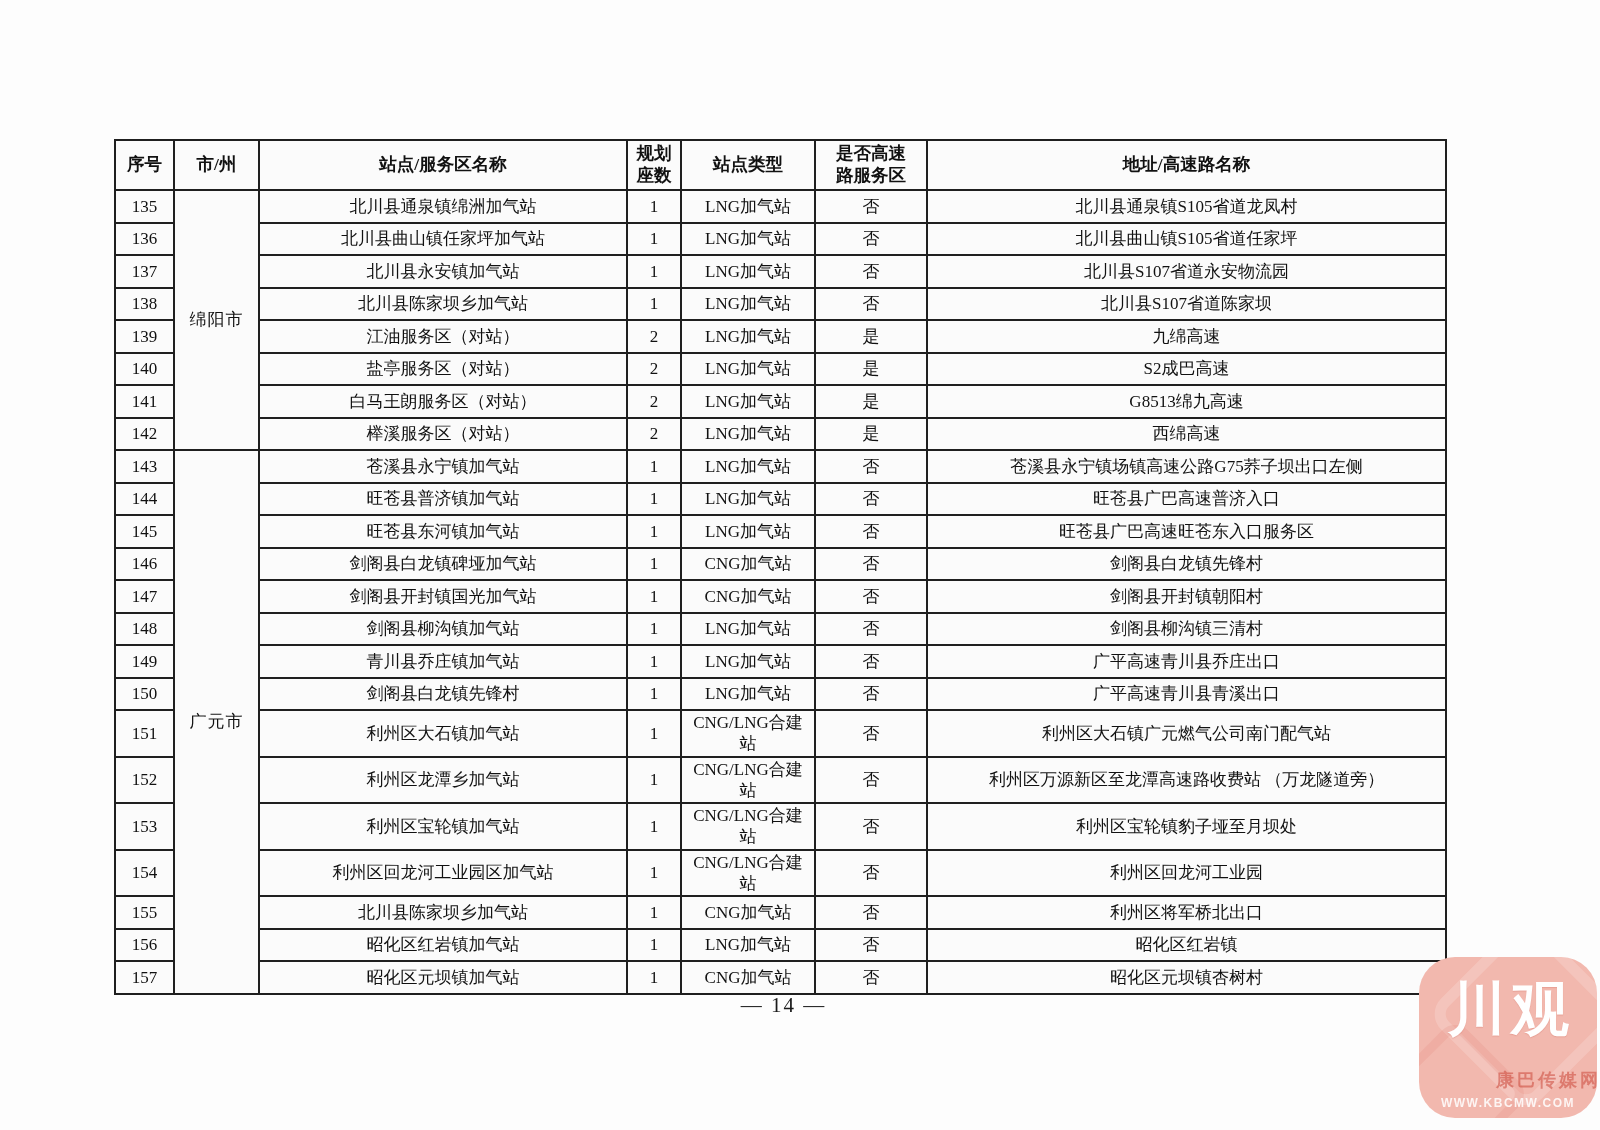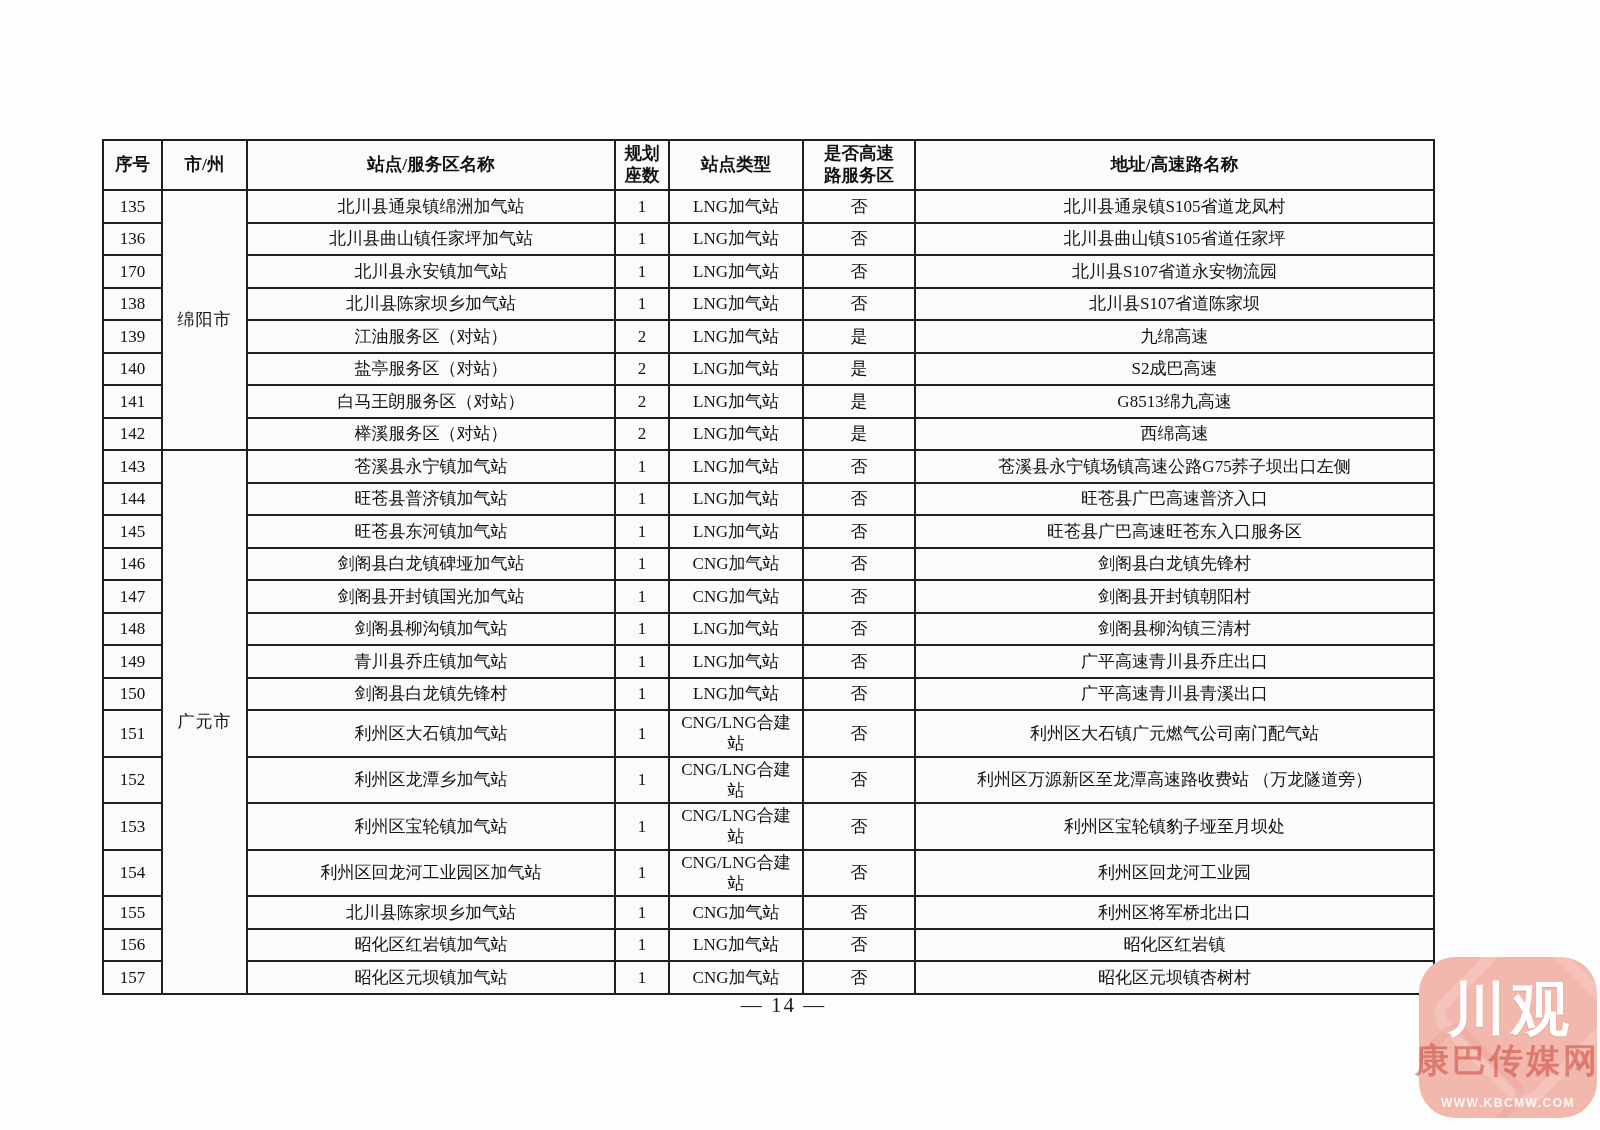--- a/index.html
+++ b/index.html
@@ -8,21 +8,21 @@
     position: relative;
     width: 1600px;
     height: 1130px;
     background: #fdfdfd;
     overflow: hidden;
     font-family: "Liberation Serif", "DejaVu Serif", serif;
     color: #111111;
   }
   table.data-table {
     position: absolute;
-    left: 102px;
+    left: 114px;
     top: 139px;
     width: 1331px;
     border-collapse: collapse;
     table-layout: fixed;
     background: #fbfbfb;
   }
   table.data-table th,
   table.data-table td {
     border: 2px solid #1f1f1f;
     text-align: center;
@@ -97,25 +97,25 @@
     text-align: center;
     font-size: 58px;
     font-weight: bold;
     color: #ffffff;
     letter-spacing: 5px;
     line-height: 1.0;
     text-shadow: 0 1px 1px rgba(200,90,75,0.25);
   }
   .wm-brand {
     position: absolute;
-    bottom: 34px;
+    bottom: 26px;
     left: -4px;
     width: 186px;
-    text-align: left;
-    font-size: 34px;
+    text-align: right;
+    font-size: 18px;
     font-weight: bold;
     color: rgba(200, 60, 45, 0.5);
     letter-spacing: 3px;
     white-space: nowrap;
   }
   .wm-url {
     position: absolute;
     bottom: 8px;
     left: 0;
     width: 178px;
@@ -168,21 +168,21 @@
         </tr>
         <tr>
           <td class="cell-no">136</td>
           <td class="cell-name">北川县曲山镇任家坪加气站</td>
           <td class="cell-count">1</td>
           <td class="cell-type">LNG加气站</td>
           <td class="cell-highway">否</td>
           <td class="cell-address">北川县曲山镇S105省道任家坪</td>
         </tr>
         <tr>
-          <td class="cell-no">170</td>
+          <td class="cell-no">137</td>
           <td class="cell-name">北川县永安镇加气站</td>
           <td class="cell-count">1</td>
           <td class="cell-type">LNG加气站</td>
           <td class="cell-highway">否</td>
           <td class="cell-address">北川县S107省道永安物流园</td>
         </tr>
         <tr>
           <td class="cell-no">138</td>
           <td class="cell-name">北川县陈家坝乡加气站</td>
           <td class="cell-count">1</td>

